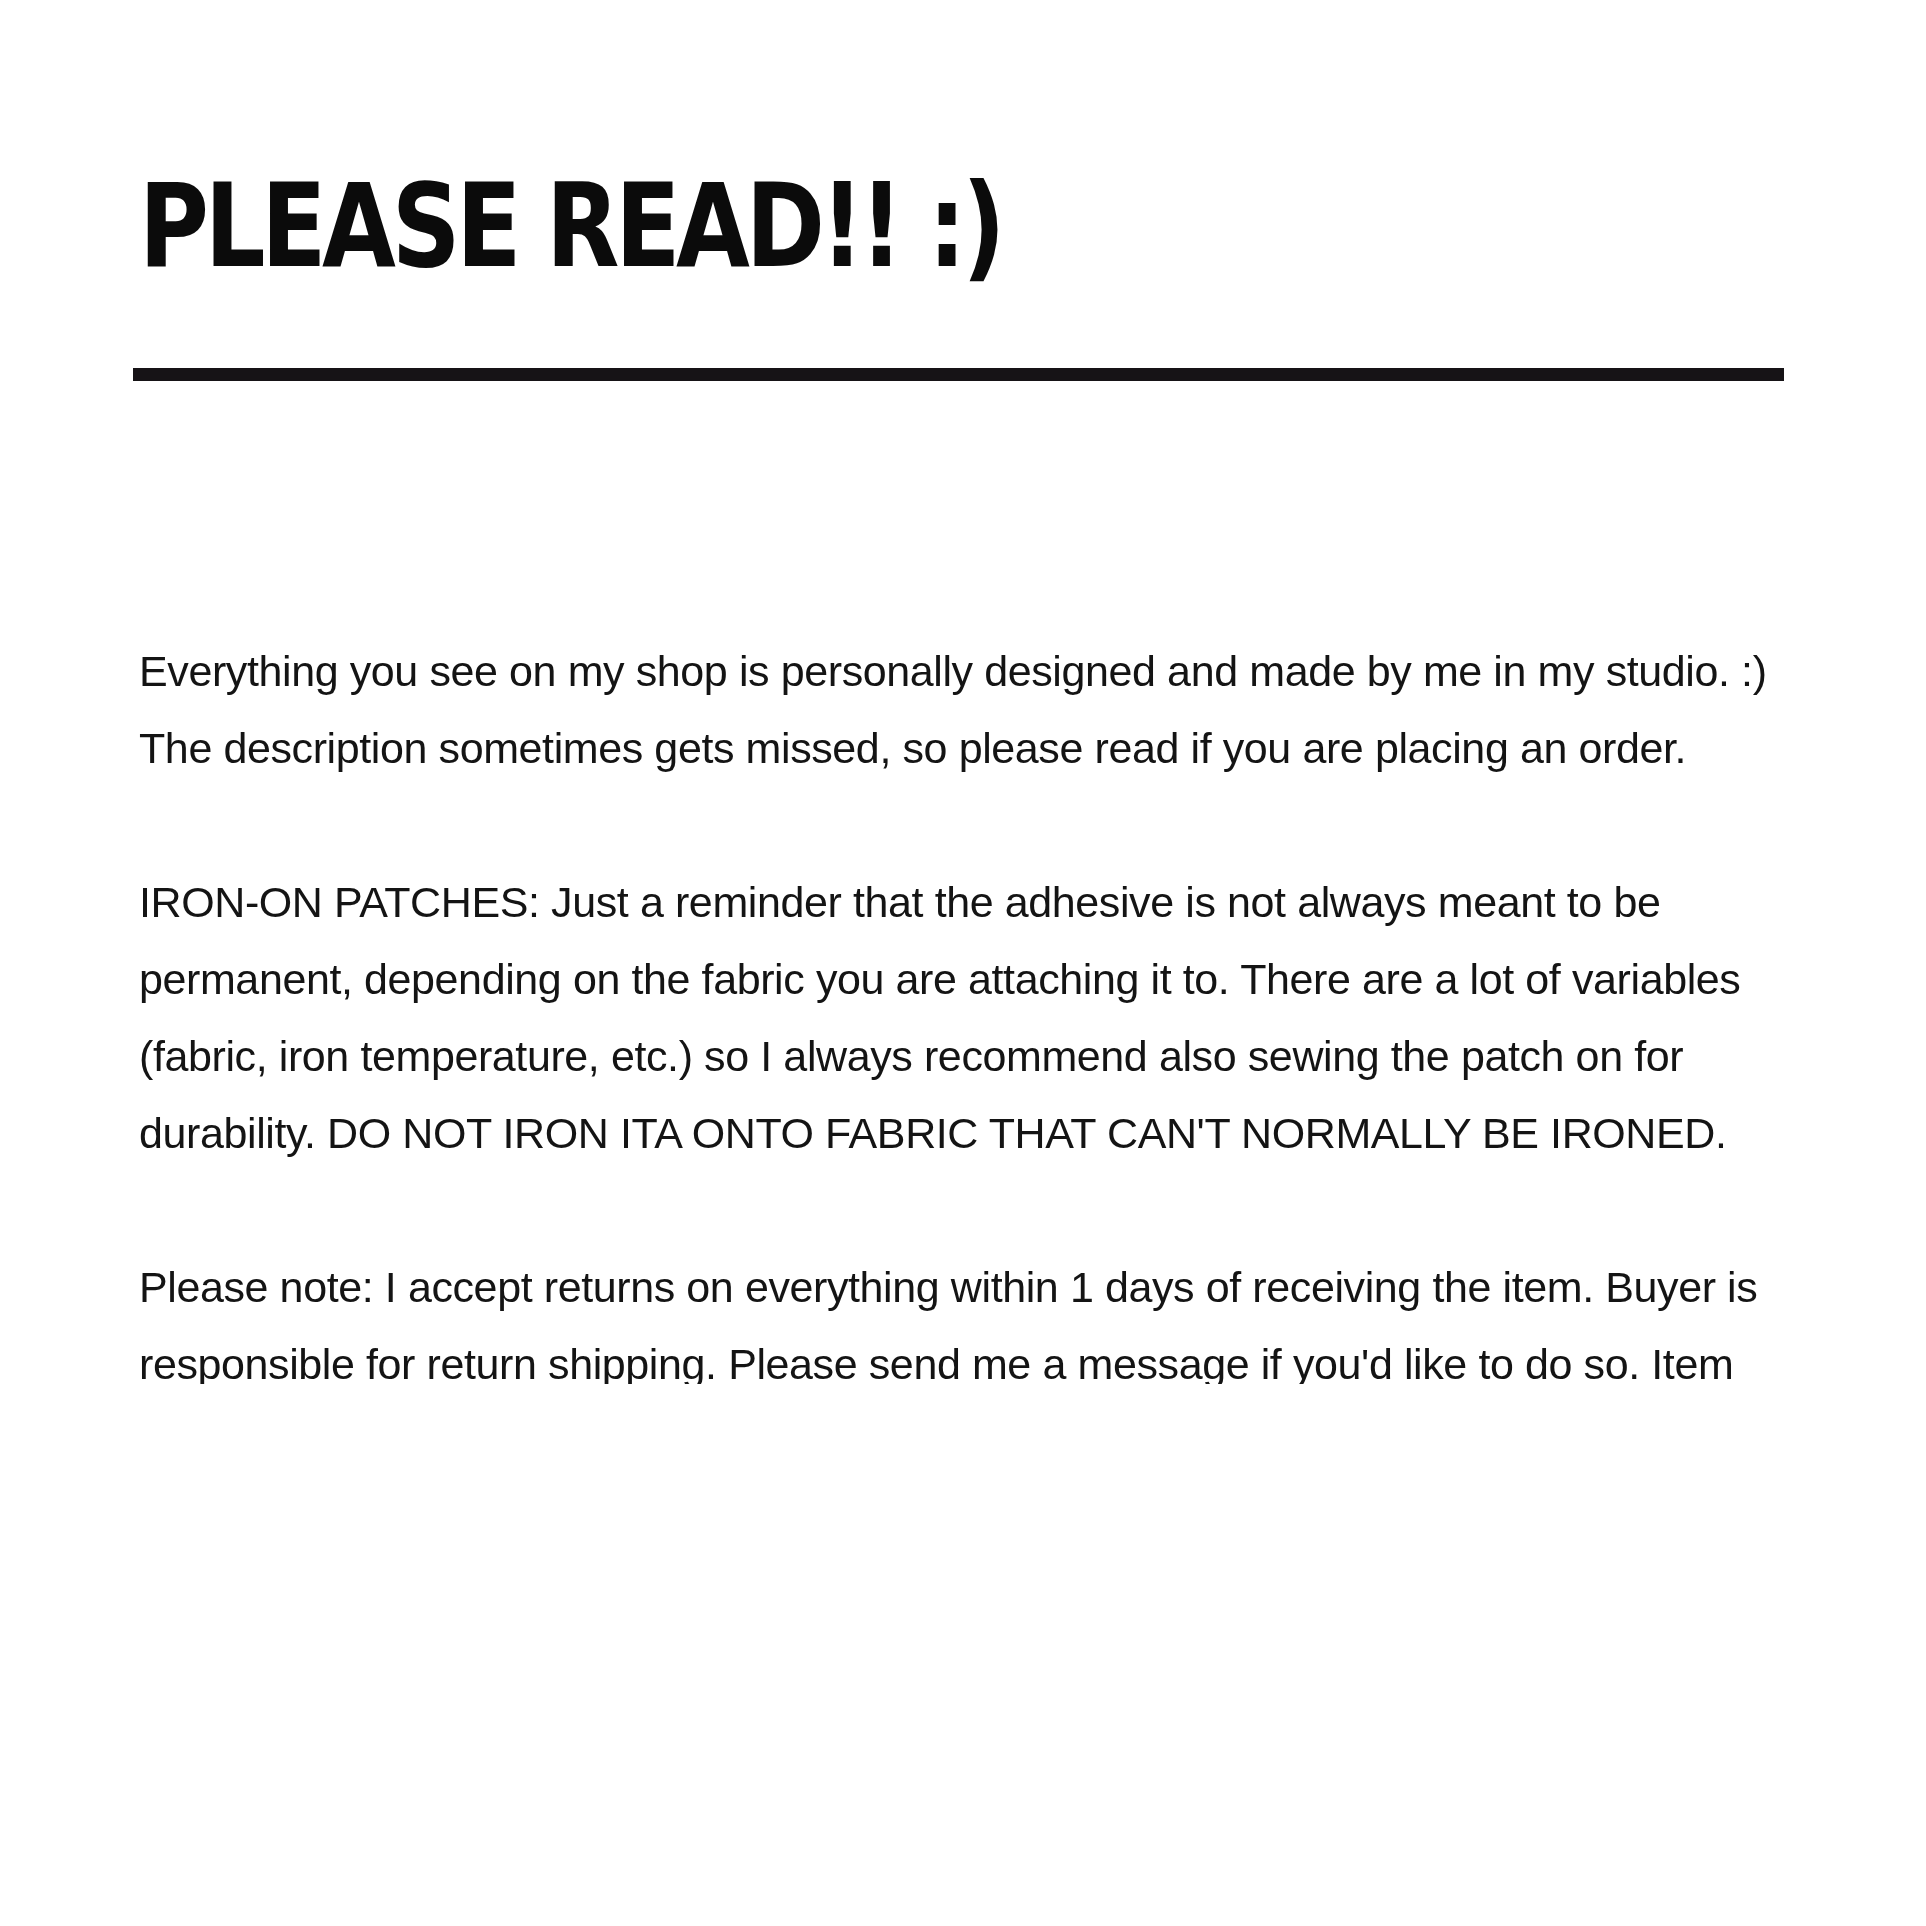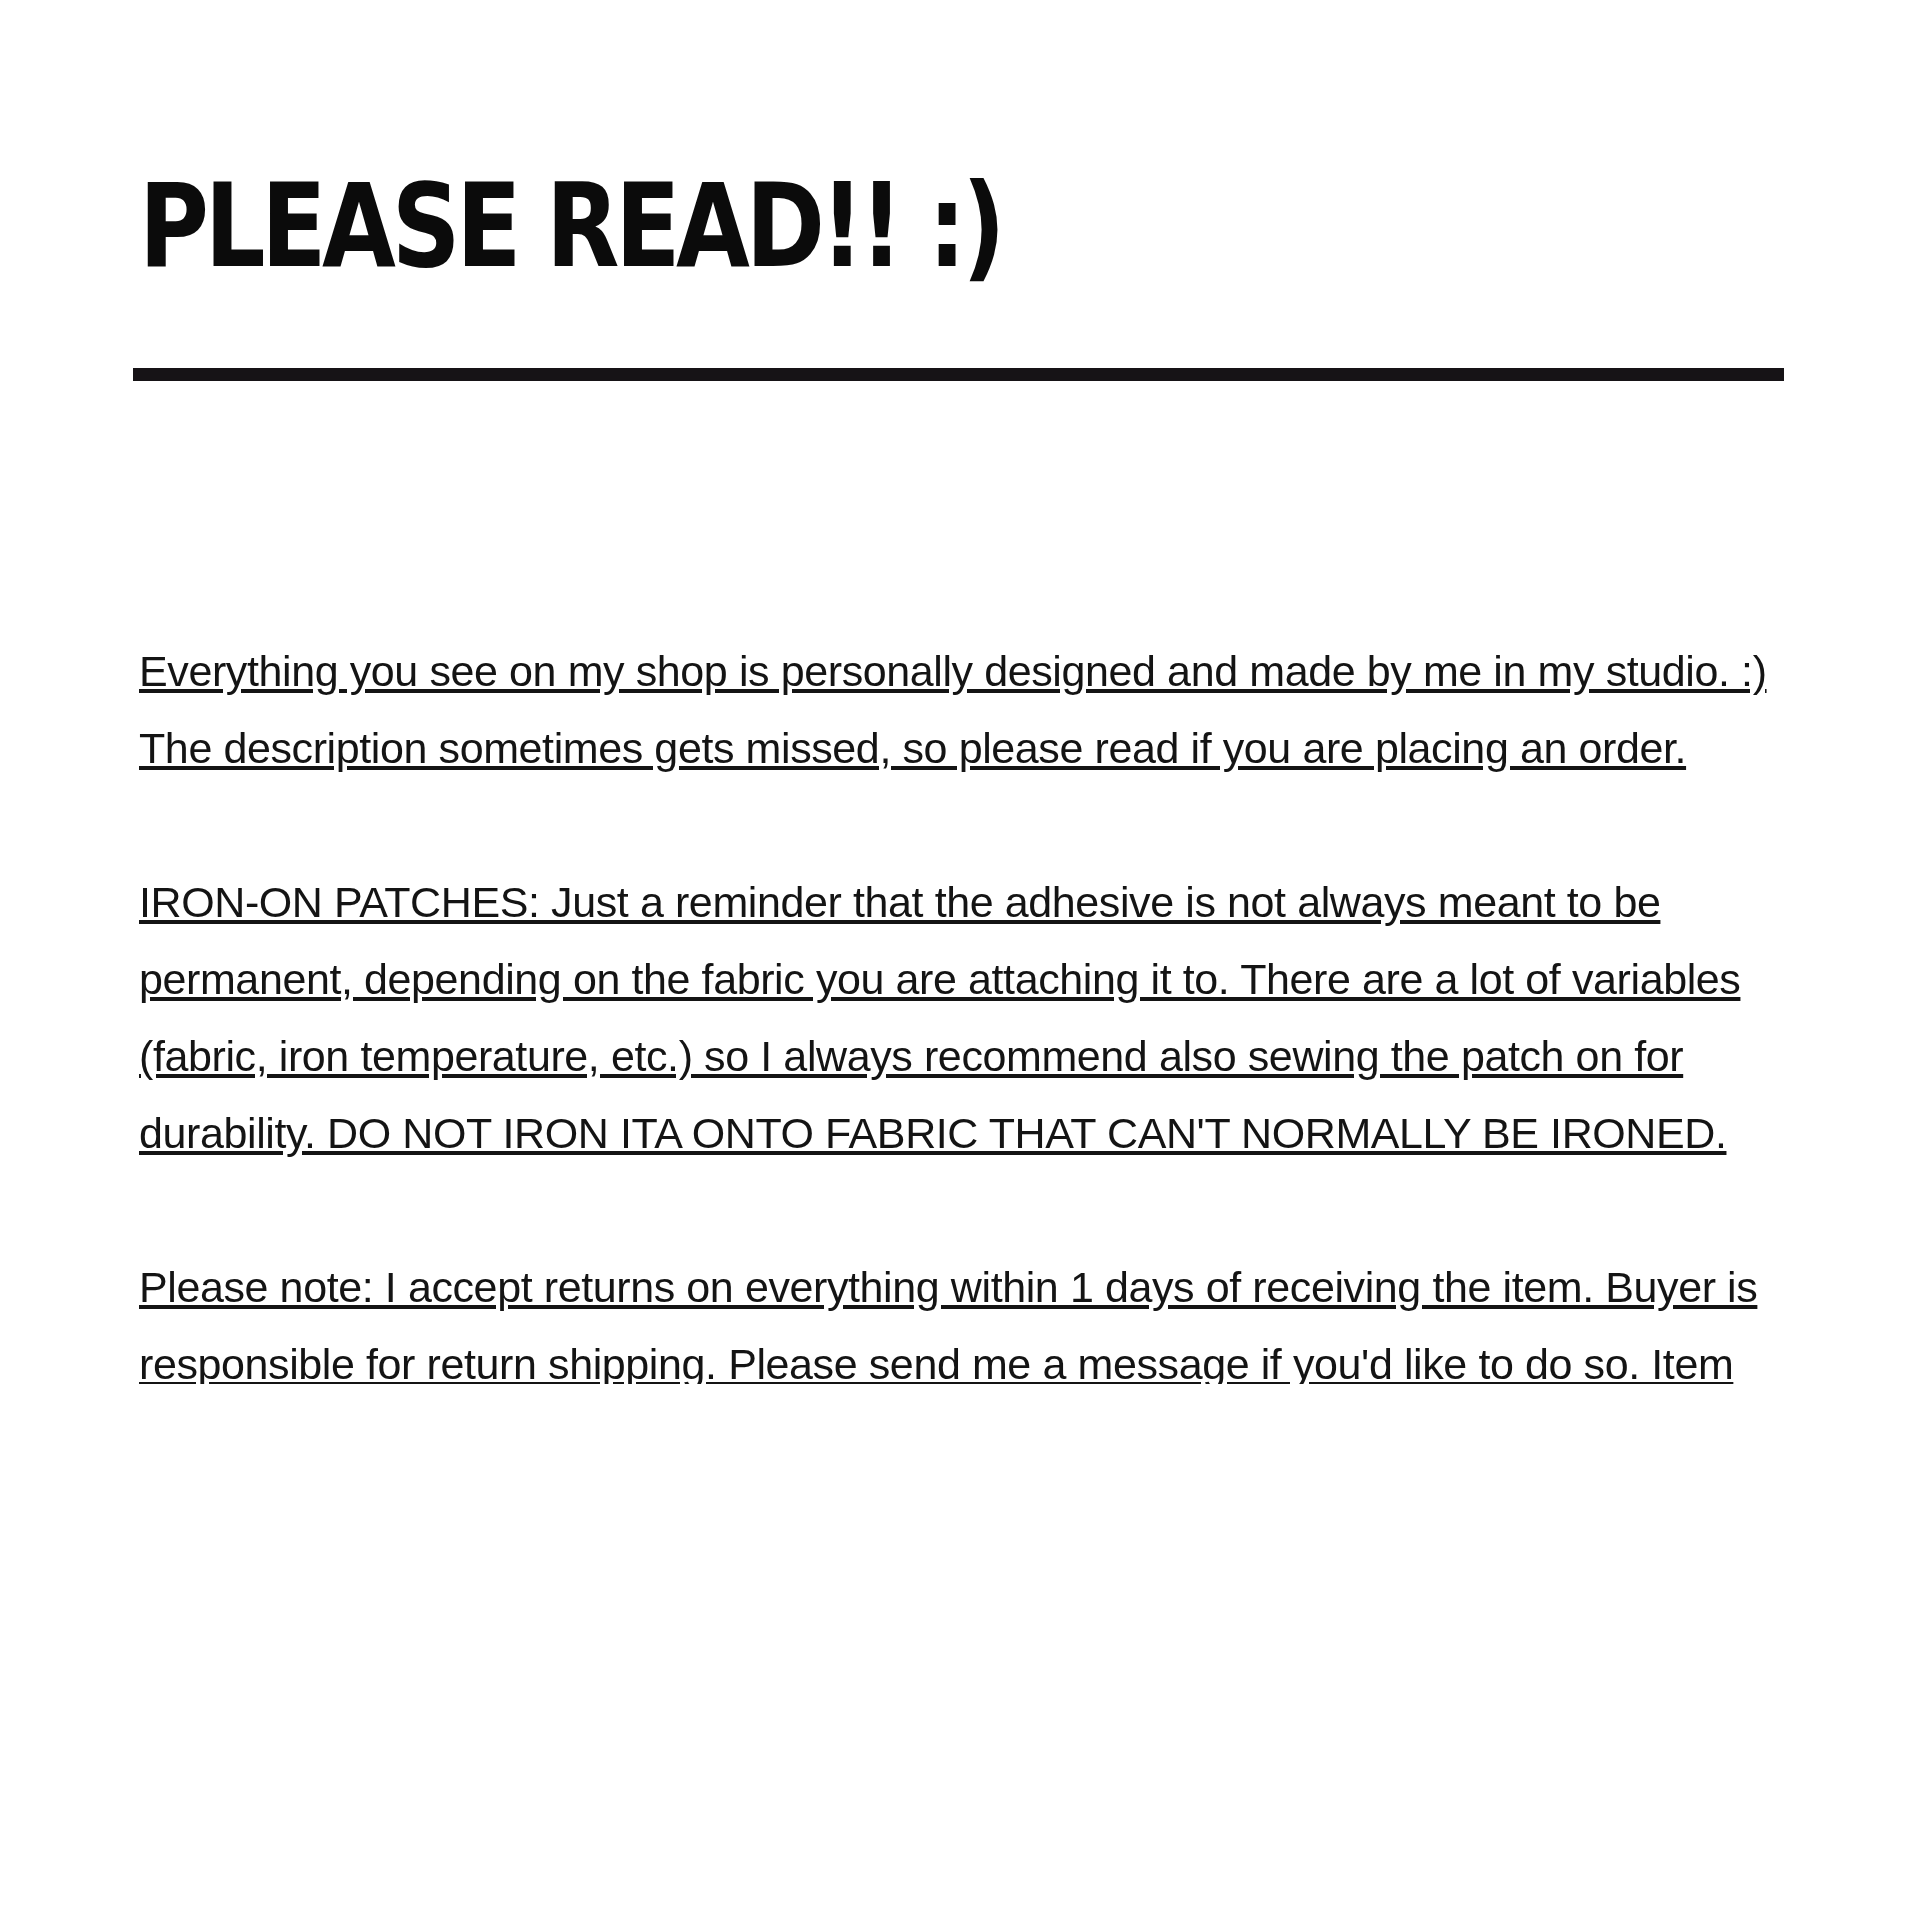--- a/index.html
+++ b/index.html
@@ -43,21 +43,20 @@
     width: 1651px;
     height: 13px;
     background: #161316;
     border: 0;
   }
 
   .body-text {
     margin-top: 252px;
     width: 1659px;
     color: #141414;
-    text-decoration: underline;
   }
 
   .body-text p {
     font-size: 43px;
     line-height: 77px;
     letter-spacing: -0.4px;
     font-weight: 400;
     color: #141414;
   }
 

